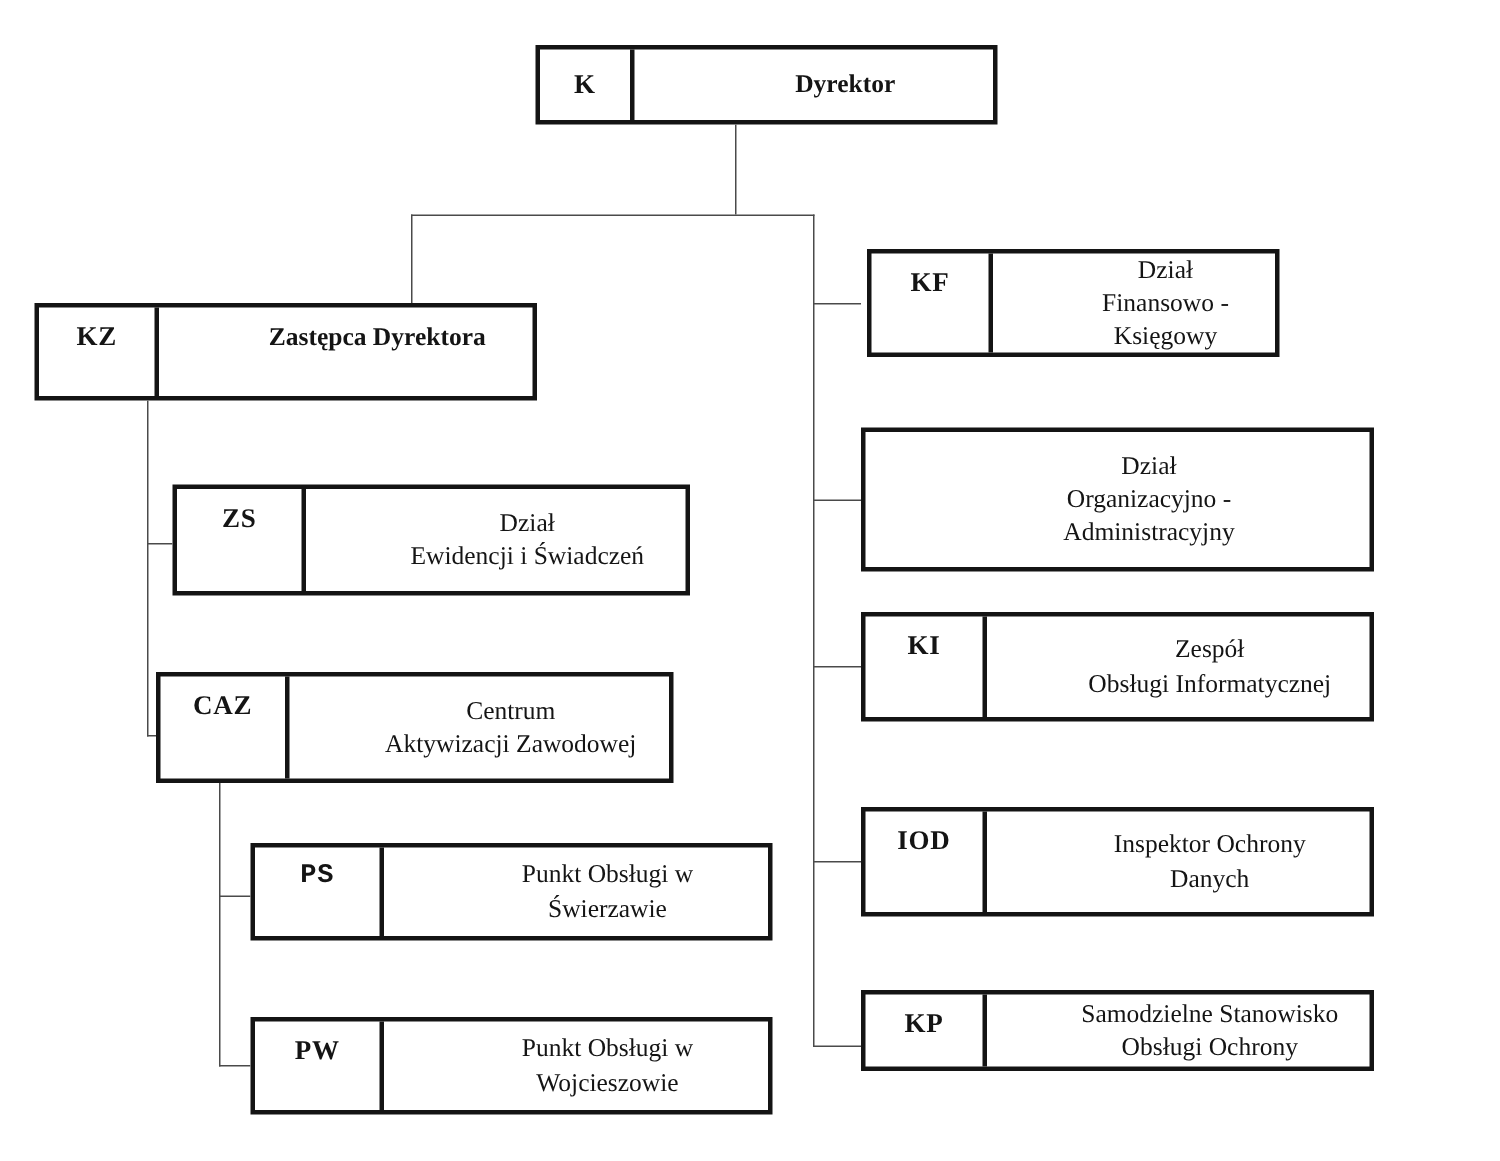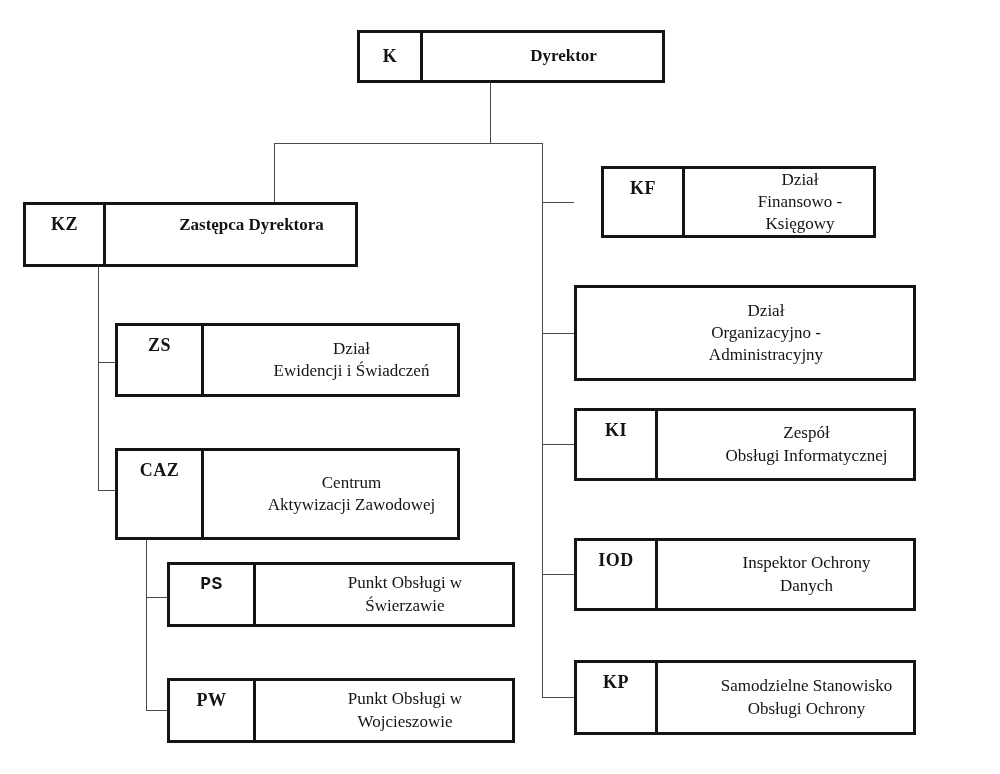--- a/index.html
+++ b/index.html
@@ -85,39 +85,39 @@
     <div class="code" style="width:80px;">KZ</div>
     <div class="label">Zastępca Dyrektora</div>
   </div>
 
   <div class="node" style="left:115px; top:323px; width:345px; height:74px;">
     <div class="code" style="width:86px;">ZS</div>
     <div class="label">Dział
 Ewidencji i Świadczeń</div>
   </div>
 
-  <div class="node" style="left:115px; top:448px; width:345px; height:92px;">
+  <div class="node" style="left:104px; top:448px; width:345px; height:74px;">
     <div class="code" style="width:86px;">CAZ</div>
     <div class="label">Centrum
 Aktywizacji Zawodowej</div>
   </div>
 
   <div class="node" style="left:167px; top:562px; width:348px; height:65px;">
     <div class="code" style="width:86px;font-family:Liberation Mono, monospace;">PS</div>
     <div class="label">Punkt Obsługi w
 Świerzawie</div>
   </div>
 
   <div class="node" style="left:167px; top:678px; width:348px; height:65px;">
     <div class="code" style="width:86px;">PW</div>
     <div class="label">Punkt Obsługi w
 Wojcieszowie</div>
   </div>
 
-  <div class="node" style="left:601px; top:166px; width:275px; height:72px;">
+  <div class="node" style="left:578px; top:166px; width:275px; height:72px;">
     <div class="code" style="width:81px;">KF</div>
     <div class="label">Dział
 Finansowo - Księgowy</div>
   </div>
 
   <div class="node" style="left:574px; top:285px; width:342px; height:96px;">
     <div class="label">Dział
 Organizacyjno -
 Administracyjny</div>
   </div>
@@ -127,19 +127,19 @@
     <div class="label">Inspektor Ochrony
 Danych</div>
   </div>
 
   <div class="node" style="left:574px; top:408px; width:342px; height:73px;">
     <div class="code" style="width:81px;">KI</div>
     <div class="label">Zespół
 Obsługi Informatycznej</div>
   </div>
 
-  <div class="node" style="left:574px; top:660px; width:342px; height:75px;">
+  <div class="node" style="left:574px; top:660px; width:342px; height:54px;">
     <div class="code" style="width:81px;">KP</div>
     <div class="label">Samodzielne Stanowisko
 Obsługi Ochrony</div>
   </div>
 
 </div>
 
 </body></html>

